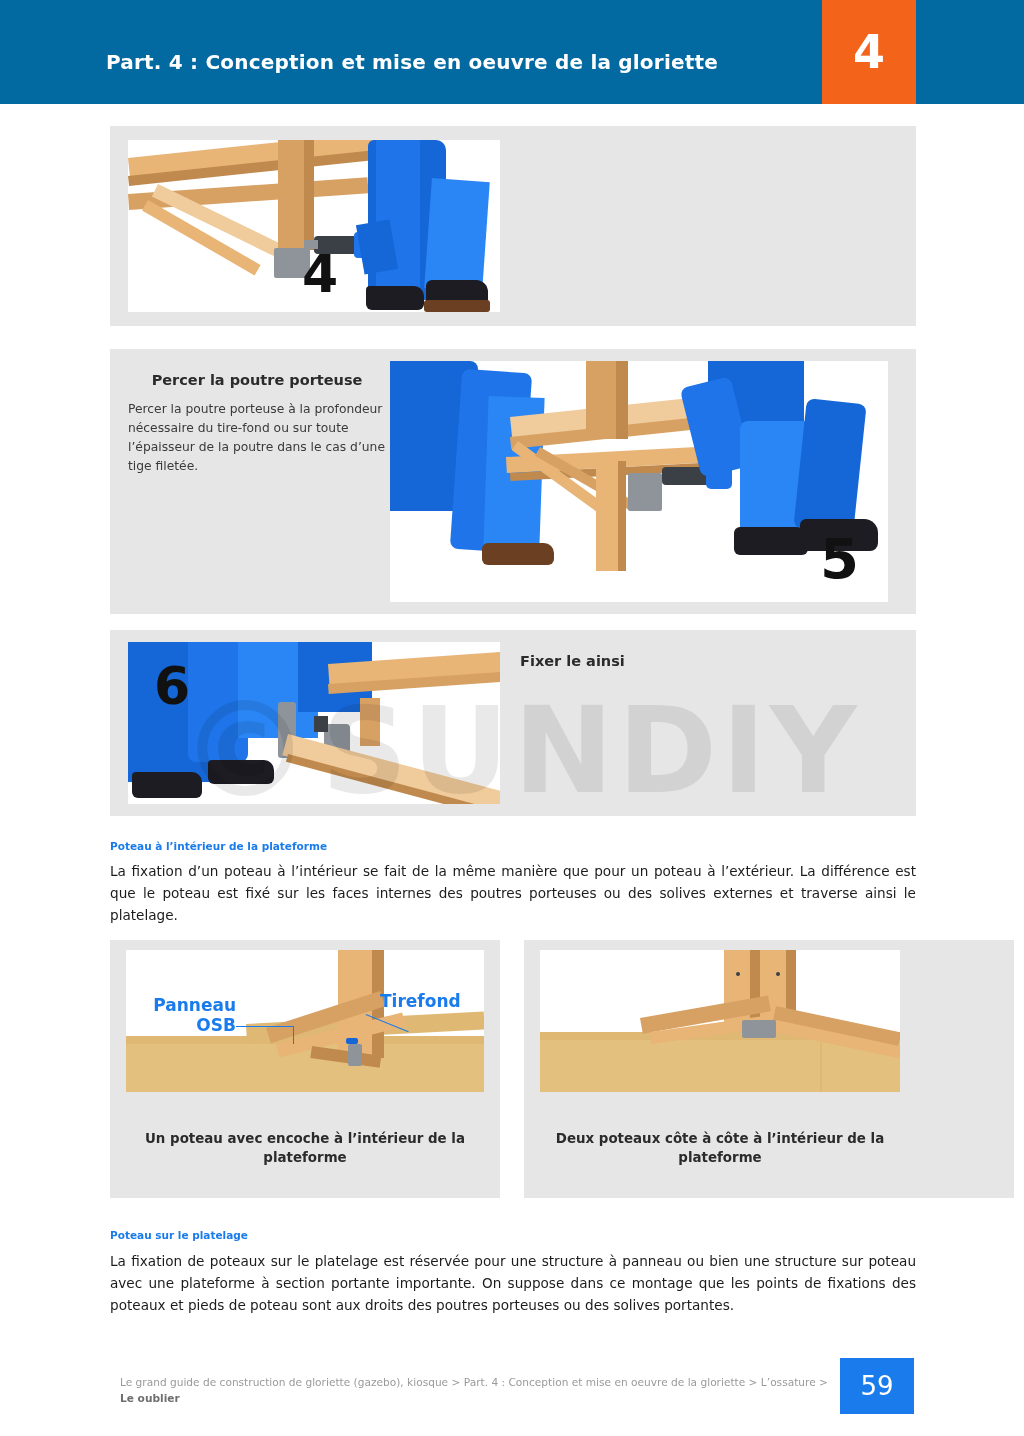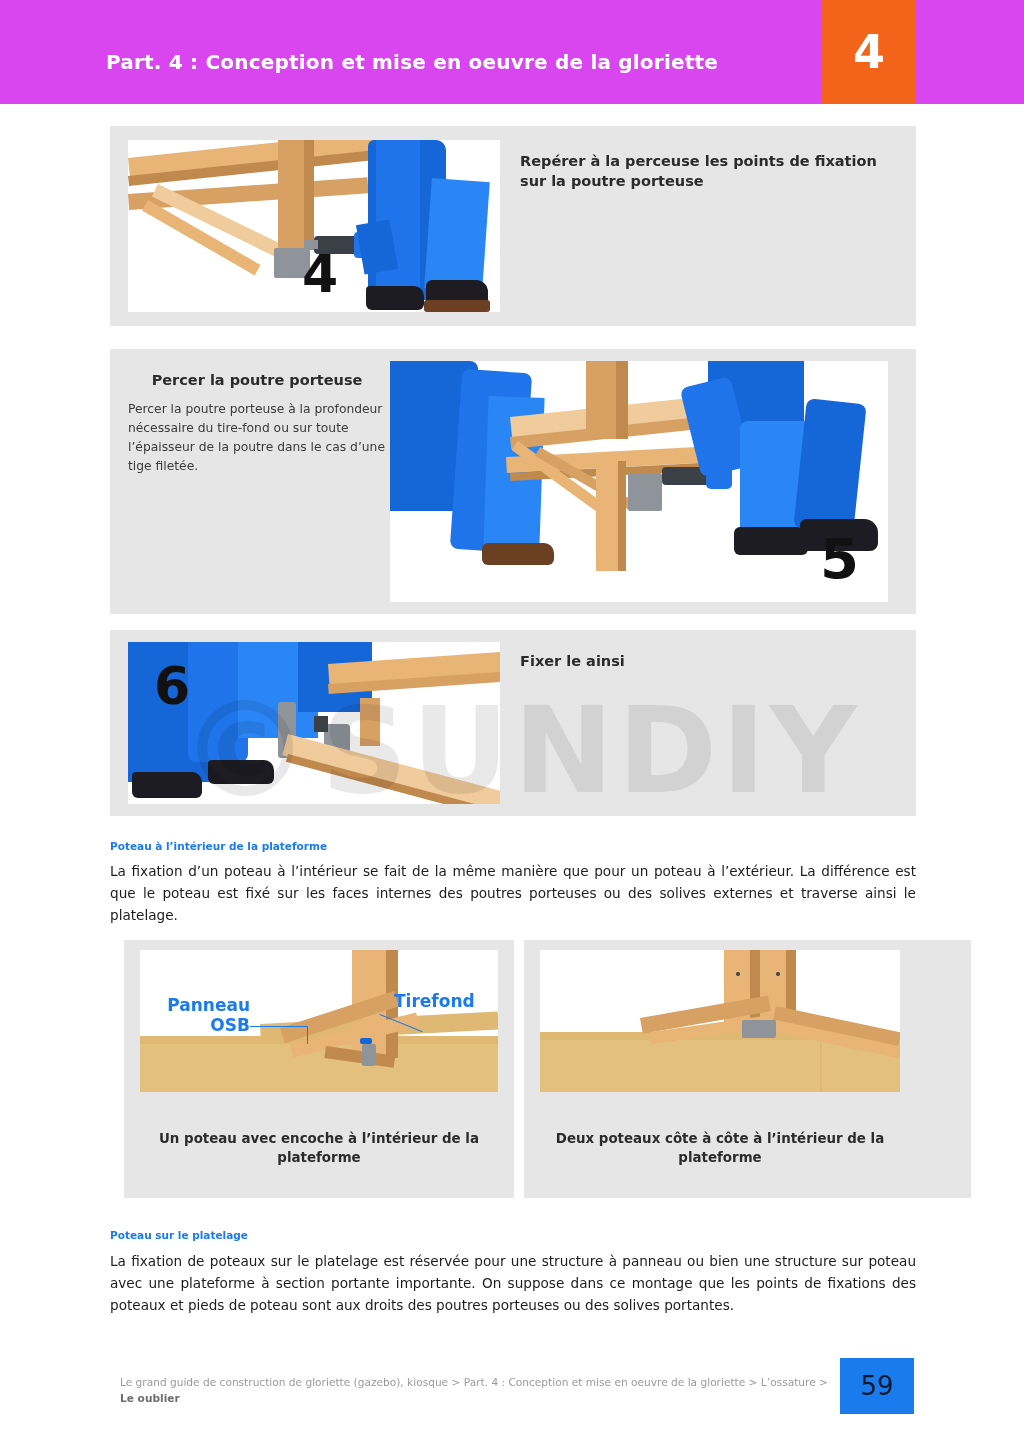--- a/index.html
+++ b/index.html
@@ -14,21 +14,21 @@
     font-family: "DejaVu Sans", sans-serif;
     overflow: hidden;
   }
 
   
   .header {
     position: absolute;
     top: 0; left: 0;
     width: 1024px;
     height: 104px;
-    background: #d946ef;
+    background: #0369a1;
   }
   .header-title {
     position: absolute;
     left: 106px;
     top: 62px;
     transform: translateY(-50%);
     color: #ffffff;
     font-size: 20px;
     font-weight: bold;
     letter-spacing: 0.2px;
@@ -155,21 +155,21 @@
   .footer-text b {
     color: #6e6e6e;
   }
   .footer-page {
     position: absolute;
     left: 840px;
     top: 1358px;
     width: 74px;
     height: 56px;
     background: #1a7bec;
-    color: #0f172a;
+    color: #ffffff;
     font-size: 26px;
     display: flex;
     align-items: center;
     justify-content: center;
   }
 
   
   .scene { position: absolute; inset: 0; background: #ffffff; }
   .sh { position: absolute; }
 
@@ -246,21 +246,20 @@
       <div class="sh den-blue3" style="left:300px; top:40px; width:58px; height:110px; transform:rotate(4deg);"></div>
       <div class="sh den-blue" style="left:232px; top:82px; width:34px; height:50px; transform:rotate(-10deg);"></div>
 
       <div class="sh boot" style="left:238px; top:146px; width:58px; height:24px; border-radius:4px 10px 6px 6px;"></div>
       <div class="sh boot" style="left:298px; top:140px; width:62px; height:30px; border-radius:6px 12px 8px 8px;"></div>
       <div class="sh shoe" style="left:296px; top:160px; width:66px; height:12px; border-radius:3px;"></div>
     </div>
     <div class="step-num" style="left:174px; top:108px;">4</div>
   </div>
   <div class="step-text" style="left:410px; top:26px; width:378px;">
-    <div class="step-title">Repérer à la perceuse les points de fixation sur la poutre porteuse</div>
   </div>
 </div>
 
 <div class="step-block" style="left:110px; top:349px; width:806px; height:265px;">
   <div class="step-text" style="left:18px; top:22px; width:258px;">
     <div class="step-title center">Percer la poutre porteuse</div>
     <div class="step-body">Percer la poutre porteuse à la profondeur nécessaire du tire-fond ou sur toute l’épaisseur de la poutre dans le cas d’une tige filetée.</div>
   </div>
   <div class="step-photo" style="left:280px; top:12px; width:498px; height:241px;">
     <div class="scene">
@@ -323,21 +322,21 @@
     <div class="step-num" style="left:26px; top:18px;">6</div>
   </div>
   <div class="step-text" style="left:410px; top:22px; width:378px;">
     <div class="step-title">Fixer le ainsi</div>
   </div>
 </div>
 
 <div class="section-kicker" style="left:110px; top:840px;">Poteau à l’intérieur de la plateforme</div>
 <div class="section-para" style="left:110px; top:860px; width:806px;">La fixation d’un poteau à l’intérieur se fait de la même manière que pour un poteau à l’extérieur. La différence est que le poteau est fixé sur les faces internes des poutres porteuses ou des solives externes et traverse ainsi le platelage.</div>
 
-<div class="fig-card" style="left:124px; top:940px; width:390px; height:258px;">
+<div class="fig-card" style="left:110px; top:940px; width:390px; height:258px;">
   <div class="fig-img" style="left:16px; top:10px; width:358px; height:142px;">
     <div class="scene">
 
       <div class="sh osb" style="left:0px; top:86px; width:358px; height:56px;"></div>
       <div class="sh osb2" style="left:0px; top:86px; width:358px; height:8px;"></div>
 
       <div class="sh osb2" style="left:120px; top:74px; width:238px; height:18px; transform:rotate(-3deg); transform-origin:left top;"></div>
 
       <div class="sh wood-l" style="left:212px; top:0px; width:34px; height:108px;"></div>
       <div class="sh wood-d" style="left:246px; top:0px; width:12px; height:108px;"></div>
@@ -355,21 +354,21 @@
       </div>
       <div class="leader" style="left:110px; top:76px; width:58px;"></div>
       <div class="leader-v" style="left:167px; top:76px; height:18px;"></div>
       <div class="lbl" style="left:254px; top:42px;text-align:right;">Tirefond</div>
       <div class="leader" style="left:240px; top:64px; width:46px; transform:rotate(22deg); transform-origin:left top;"></div>
     </div>
   </div>
   <div class="fig-caption" style="left:20px; top:190px; width:350px;">Un poteau avec encoche à l’intérieur de la plateforme</div>
 </div>
 
-<div class="fig-card" style="left:524px; top:940px; width:447px; height:258px;">
+<div class="fig-card" style="left:524px; top:940px; width:447px; height:258px;padding-left:43px;">
   <div class="fig-img" style="left:16px; top:10px; width:360px; height:142px;">
     <div class="scene">
 
       <div class="sh osb" style="left:0px; top:82px; width:360px; height:60px;"></div>
       <div class="sh osb2" style="left:0px; top:82px; width:360px; height:8px;"></div>
       <div class="sh osb2" style="left:280px; top:82px; width:2px; height:60px;"></div>
 
       <div class="sh wood-l" style="left:184px; top:0px; width:26px; height:82px;"></div>
       <div class="sh wood-d" style="left:210px; top:0px; width:10px; height:82px;"></div>
       <div class="sh wood-l" style="left:220px; top:0px; width:26px; height:82px;"></div>

